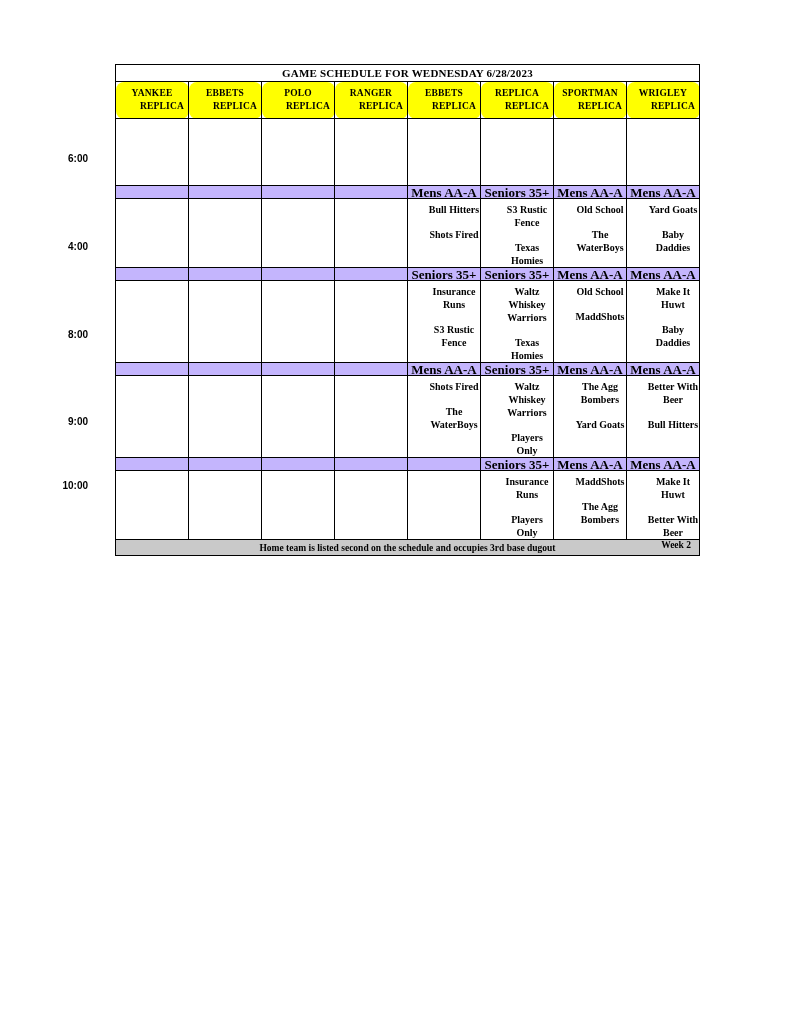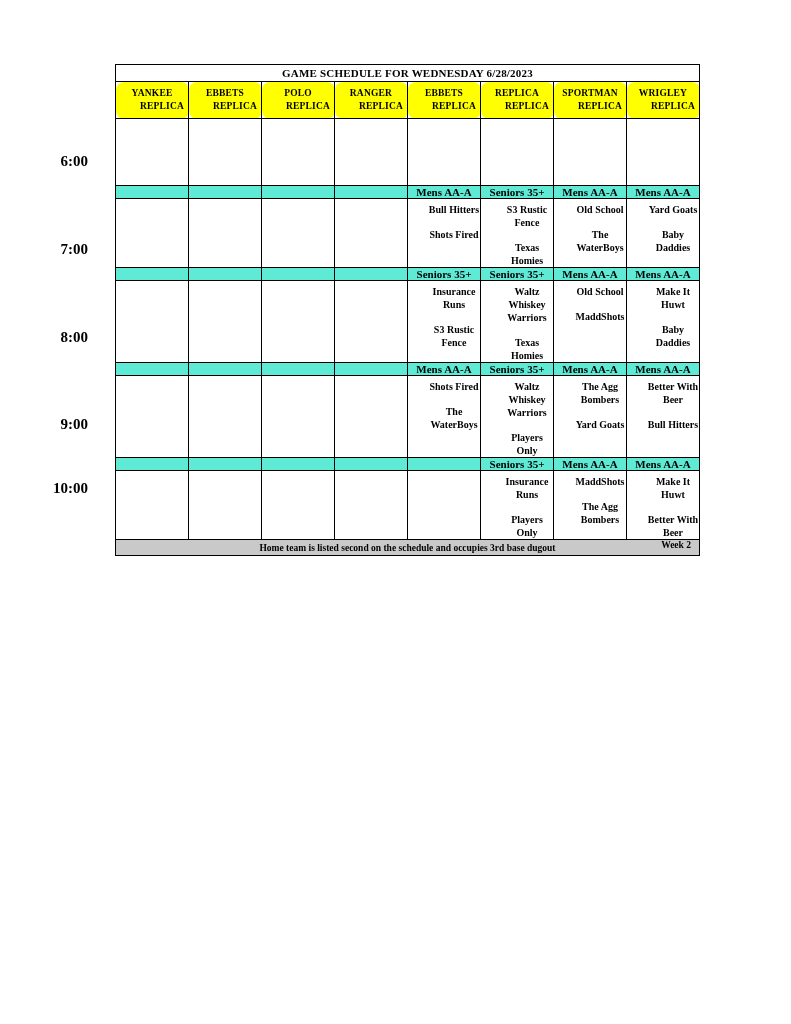--- a/index.html
+++ b/index.html
@@ -57,22 +57,22 @@
     line-height: 13px;
     letter-spacing: 0.2px;
     border-radius: 8px;
   }
   .field-head .l1 { display:block; }
   .field-head .l2 { display:block;padding-left:20px; }
 
   
   .band td {
     height: 12px;
-    background: #5eead4;
-    font-size: 11px;
+    background: #c4b5fd;
+    font-size: 13px;
     font-weight: bold;
     font-family: "Liberation Serif", serif;
     line-height: 11px;
     color: #000;
   }
 
   .slot td {
     height: 66px;
     font-size: 10px;
     font-weight: bold;
@@ -88,23 +88,23 @@
     display: block;
     margin-top: 4px;
   }
   .game .bot {
     display: block;
     margin-top: 12px;
   }
 
   .time-label {
     position: absolute;
-    font-family: Liberation Serif, serif;
-    font-weight: bold;
-    font-size: 15px;
+    font-family: Liberation Sans, sans-serif;
+    font-weight: bold;
+    font-size: 10px;
     width: 60px;
     text-align: right;
     left: 28px;
   }
 
   .footer-row td {
     height: 15px;
     background: #c9c9c9;
     font-size: 9.5px;
     font-weight: bold;
@@ -118,21 +118,21 @@
     top: 0;
   }
   col.cf { width: 73px; }
 </style>
 </head>
 <body>
 
 <div class="page">
 
   <div class="time-label" style="top:153px;">6:00</div>
-  <div class="time-label" style="top:241px;">7:00</div>
+  <div class="time-label" style="top:241px;">4:00</div>
   <div class="time-label" style="top:329px;">8:00</div>
   <div class="time-label" style="top:416px;">9:00</div>
   <div class="time-label" style="top:480px;">10:00</div>
 
   <div class="sched-wrap">
     <table class="schedule">
       <colgroup>
         <col class="cf">
           <col class="cf">
           <col class="cf">

